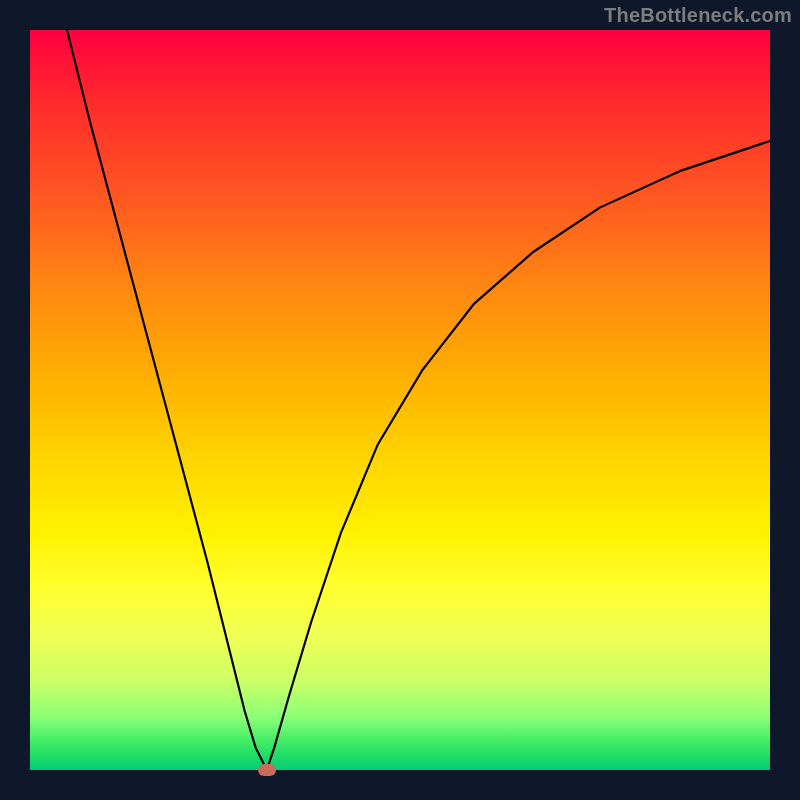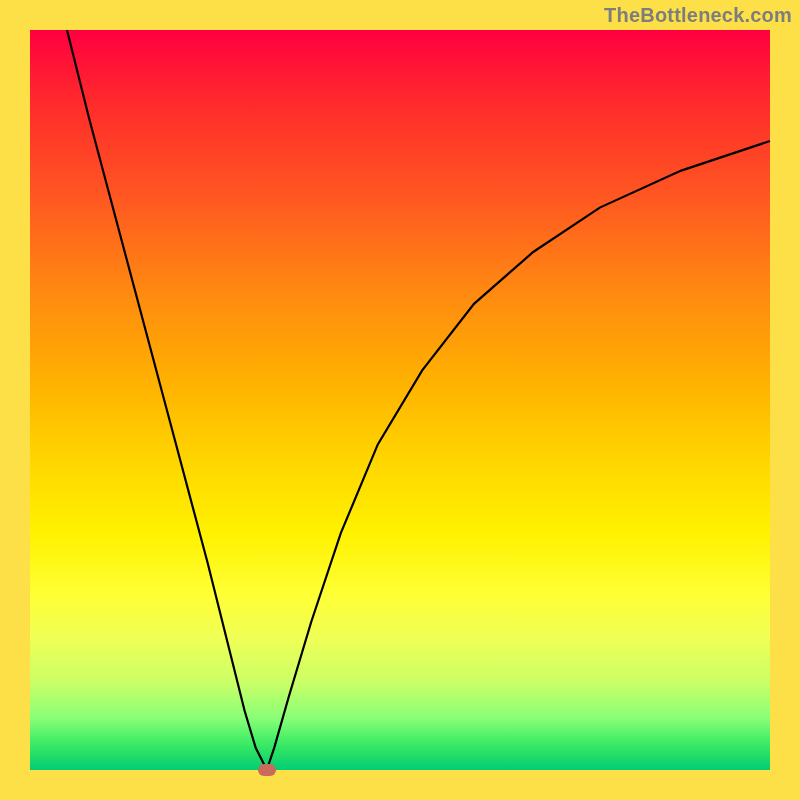--- a/index.html
+++ b/index.html
@@ -1,21 +1,21 @@
 <!DOCTYPE html>
 <html><head>
 <meta charset="utf-8">
 <style>
   * { margin: 0; padding: 0; box-sizing: border-box; }
   html, body { width: 800px; height: 800px; overflow: hidden; background: #000; }
   .container {
     position: relative;
     width: 800px;
     height: 800px;
-    background: #fde047;
+    background: #0f172a;
   }
   .plot-area {
     position: absolute;
     left: 30px;
     top: 30px;
     width: 740px;
     height: 740px;
     background: linear-gradient(to bottom,
       #ff0040 0%,
       #ff2b2b 10%,

